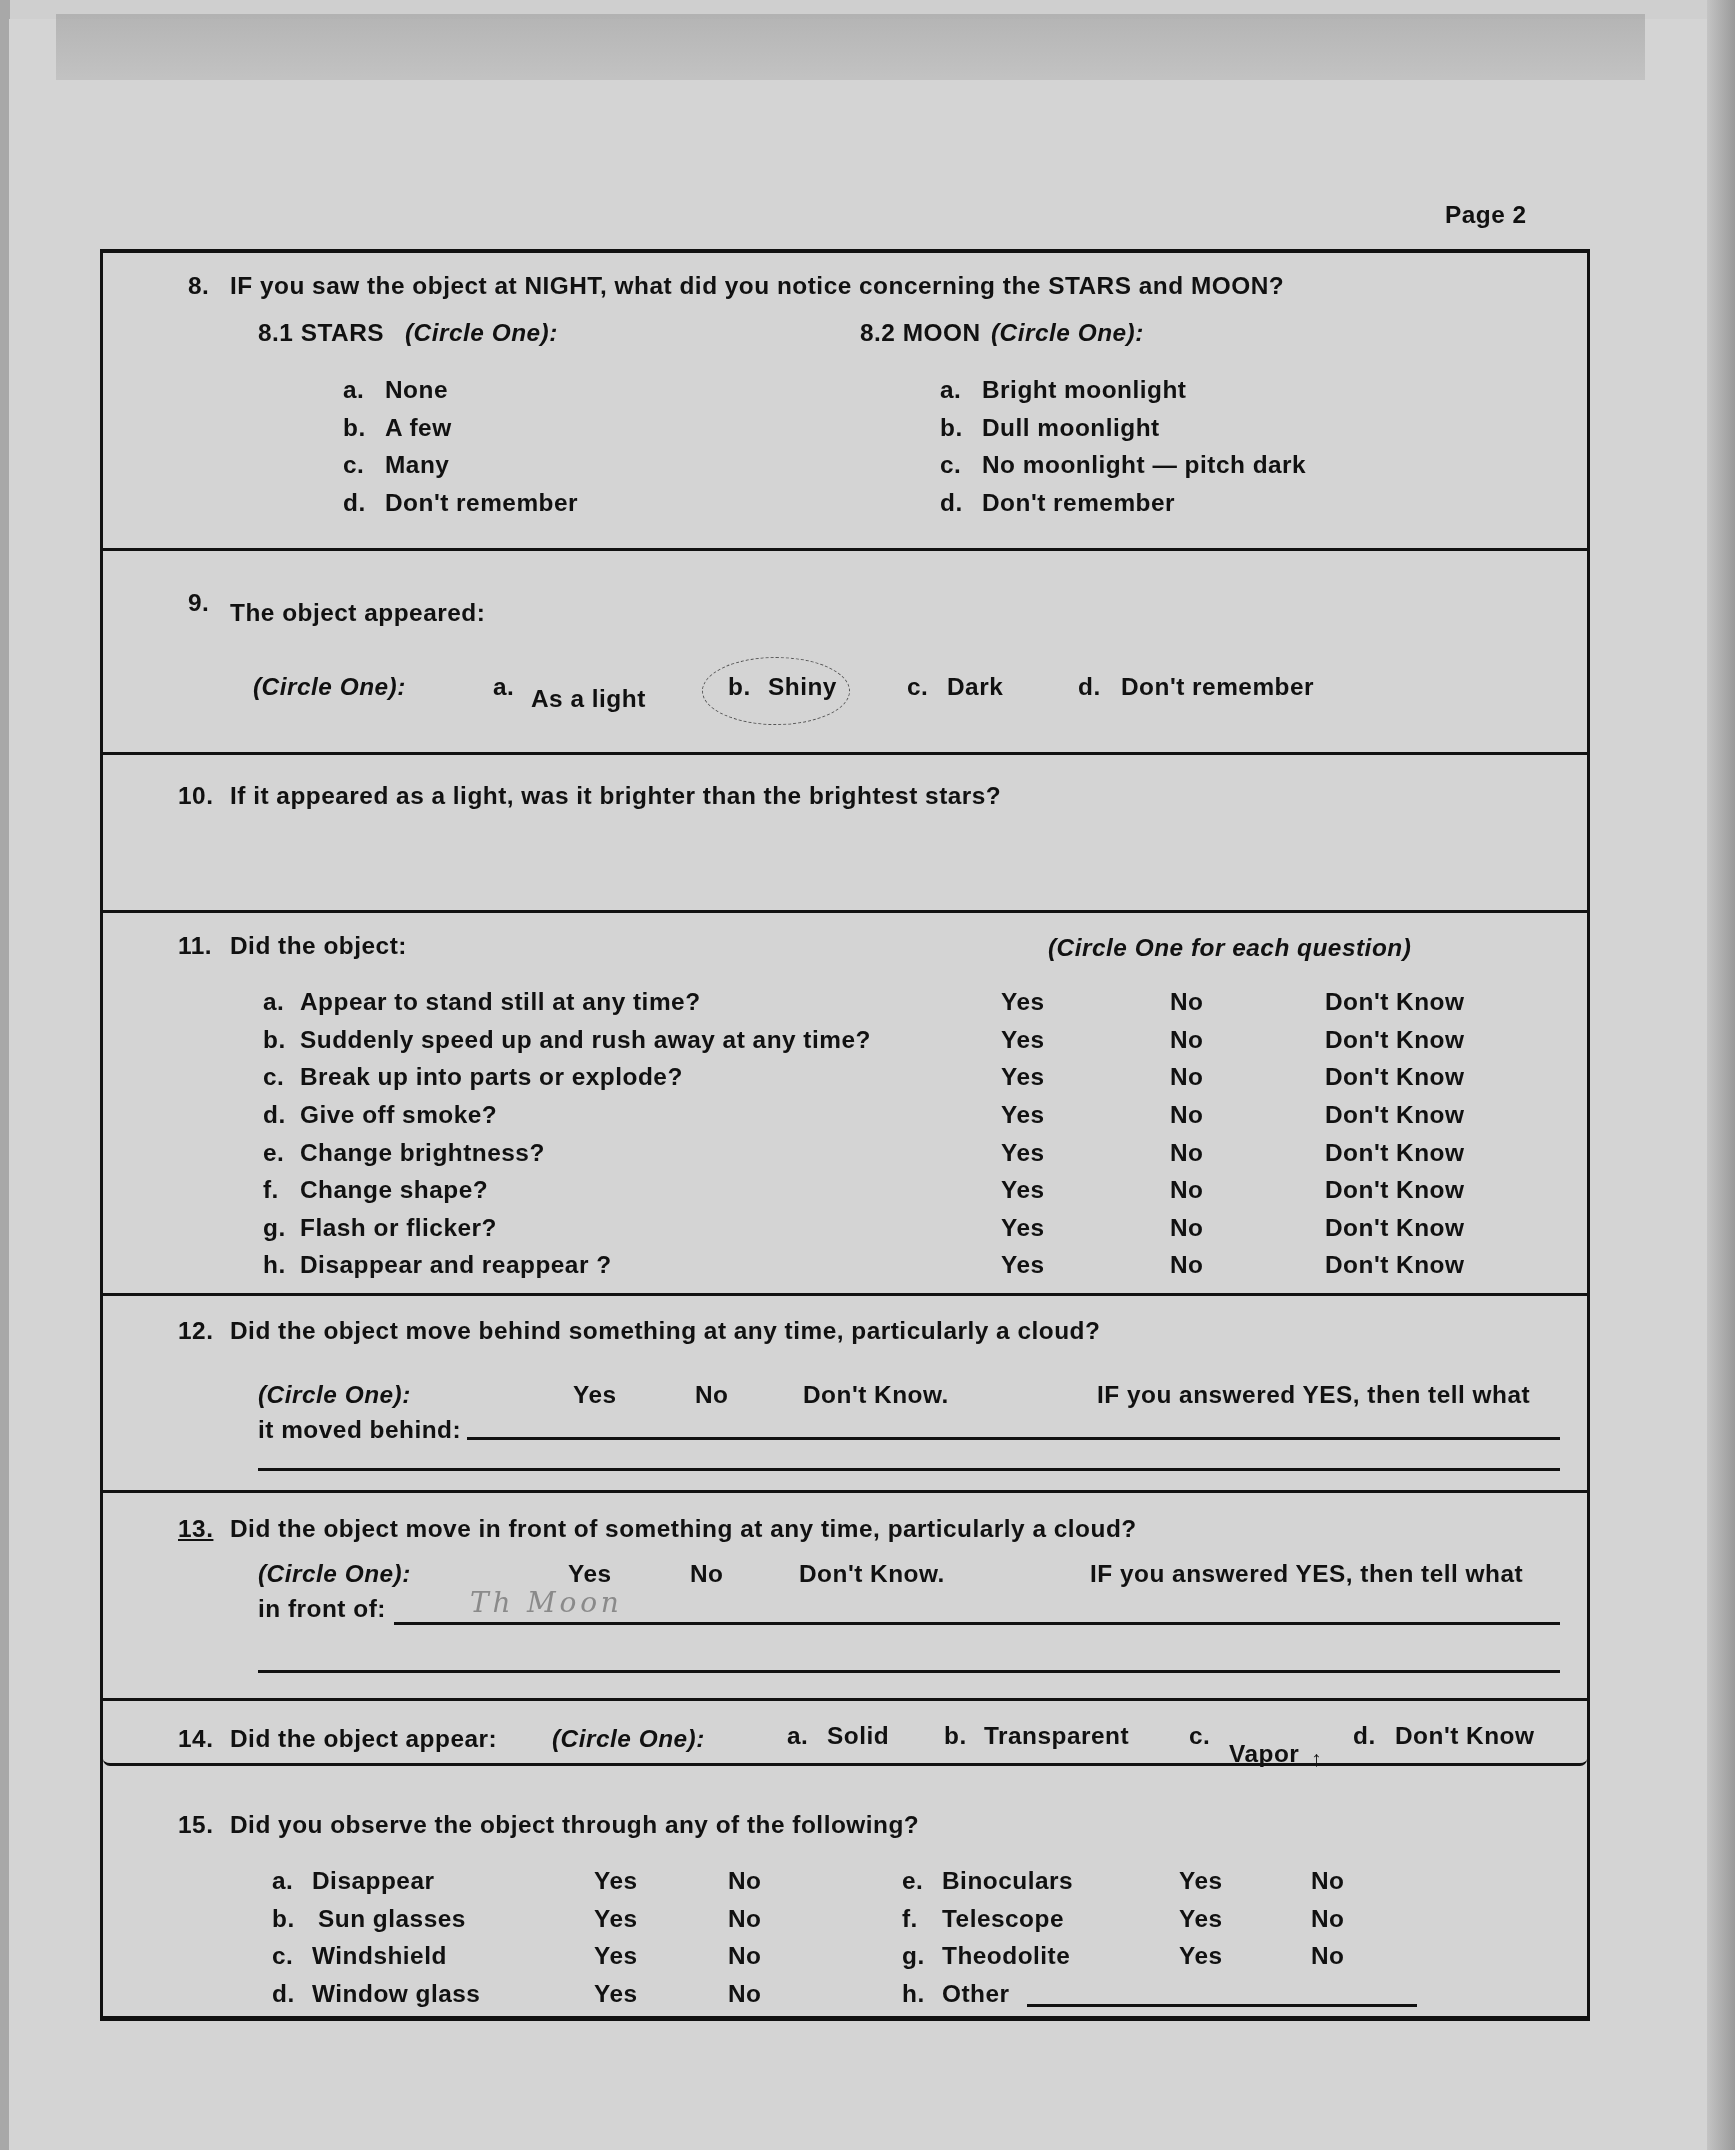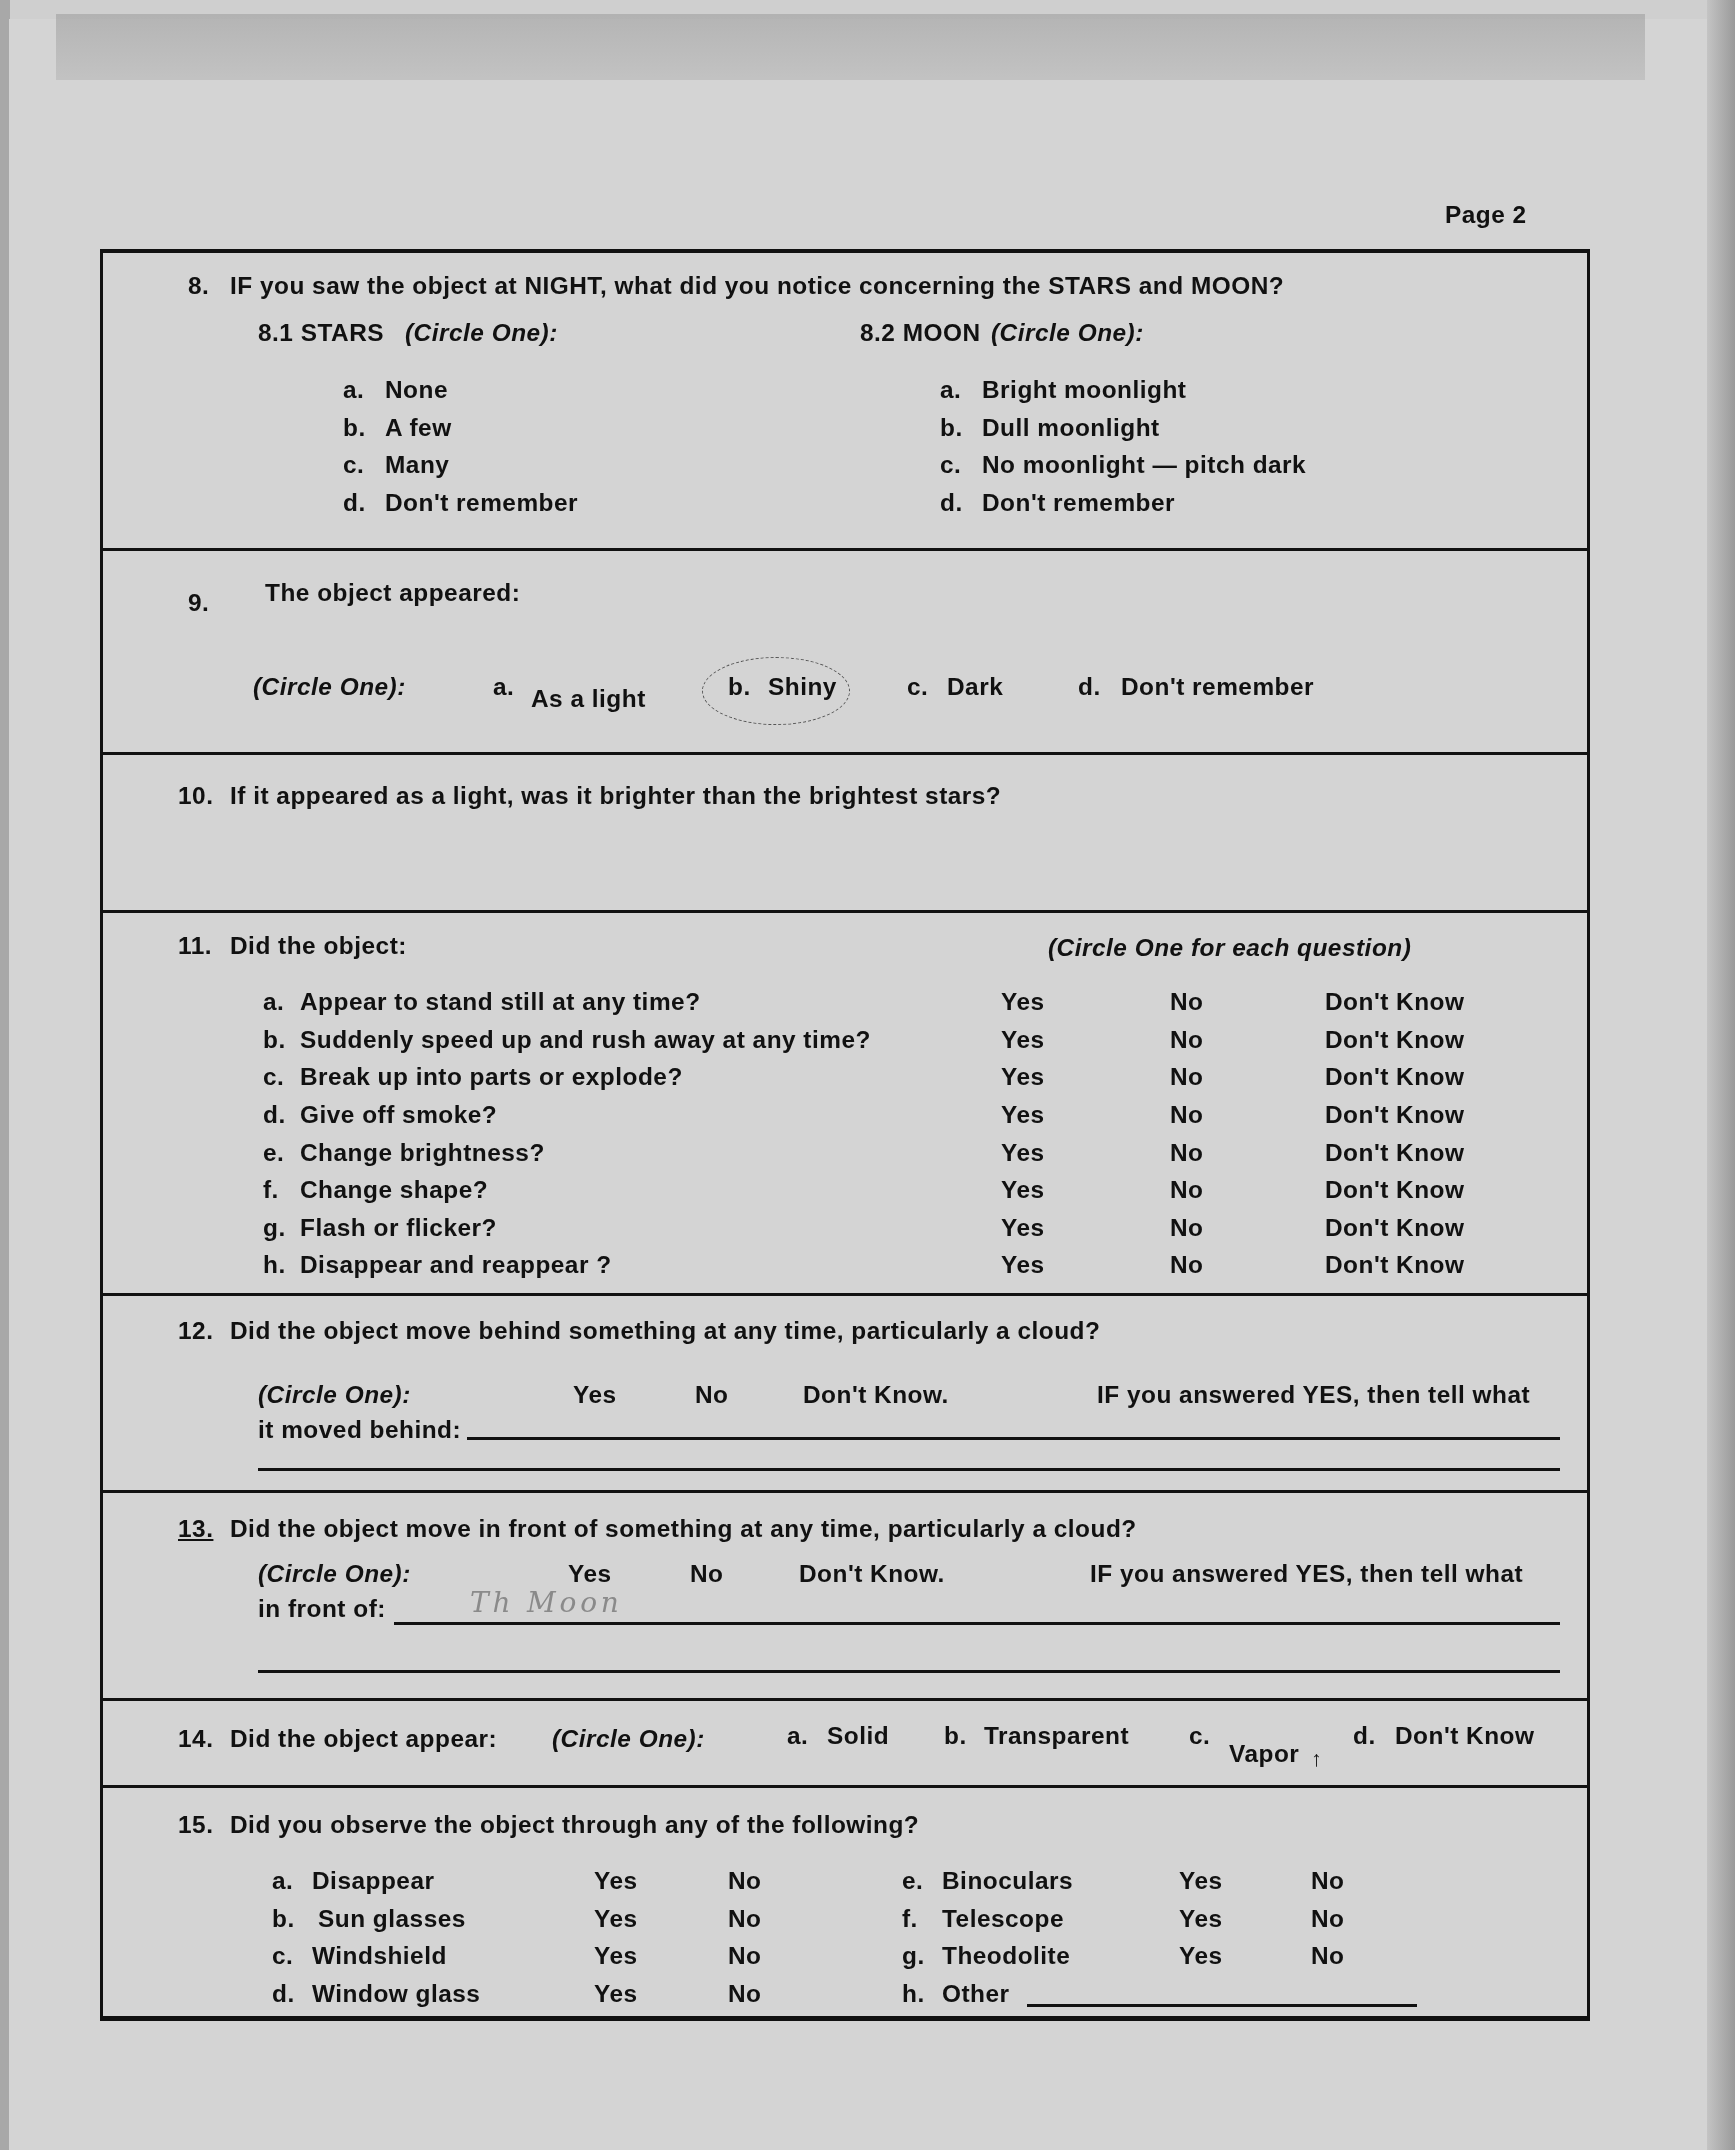--- a/index.html
+++ b/index.html
@@ -109,21 +109,21 @@
       <span class="t" style="left:879px; top:198px;">No moonlight — pitch dark</span>
     </div>
     <div>
       <span class="t" style="left:837px; top:236px;">d.</span>
       <span class="t" style="left:879px; top:236px;">Don't remember</span>
     </div>
   </div>
 
   <div class="section" style="top:298px; height:204px;">
     <span class="t" style="left:85px; top:38px;">9.</span>
-    <span class="t" style="left:127px; top:28px;margin-left:35px;">The object appeared:</span>
+    <span class="t" style="left:127px; top:48px;">The object appeared:</span>
     <span class="t i" style="left:150px; top:122px;">(Circle One):</span>
     <div>
       <span class="t" style="left:390px; top:122px;">a.</span>
       <span class="t" style="left:428px; top:134px;">As a light</span>
     </div>
     <div>
       <span class="circle-mark" style="left:599px; top:106px; width:146px; height:66px;"></span>
       <span class="t" style="left:625px; top:122px;">b.</span>
       <span class="t" style="left:665px; top:122px;">Shiny</span>
     </div>
@@ -225,21 +225,21 @@
     <span class="t" style="left:465px; top:66px;">Yes</span>
     <span class="t" style="left:587px; top:66px;">No</span>
     <span class="t" style="left:696px; top:66px;">Don't Know.</span>
     <span class="t" style="left:987px; top:66px;">IF you answered YES, then tell what</span>
     <span class="t" style="left:155px; top:101px;">in front of:</span>
     <span class="handwriting" style="left:367px; top:92px;">Th Moon</span>
     <div class="line" style="left:291px; top:128px; width:1166px;"></div>
     <div class="line" style="left:155px; top:176px; width:1302px;"></div>
   </div>
 
-  <div class="section" style="top:1448px; height:87px;">
+  <div class="section" style="top:1448px; height:65px;border-radius:7px;">
     <span class="t" style="left:75px; top:23.5px;">14.</span>
     <span class="t" style="left:127px; top:23.5px;">Did the object appear:</span>
     <span class="t i" style="left:449px; top:23.5px;">(Circle One):</span>
     <div>
       <span class="t" style="left:684px; top:21px;">a.</span>
       <span class="t" style="left:724px; top:21px;">Solid</span>
     </div>
     <div>
       <span class="t" style="left:841px; top:21px;">b.</span>
       <span class="t" style="left:881px; top:21px;">Transparent</span>

